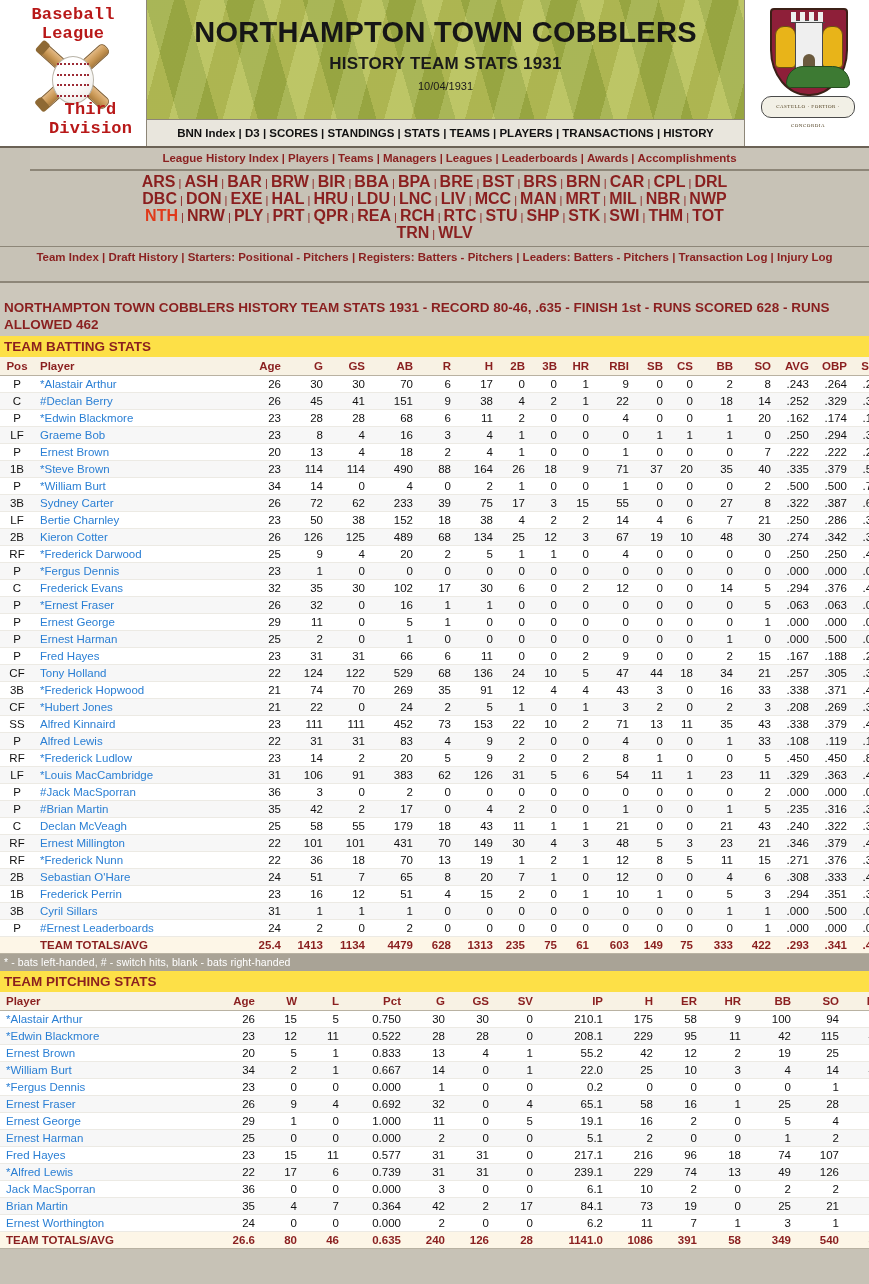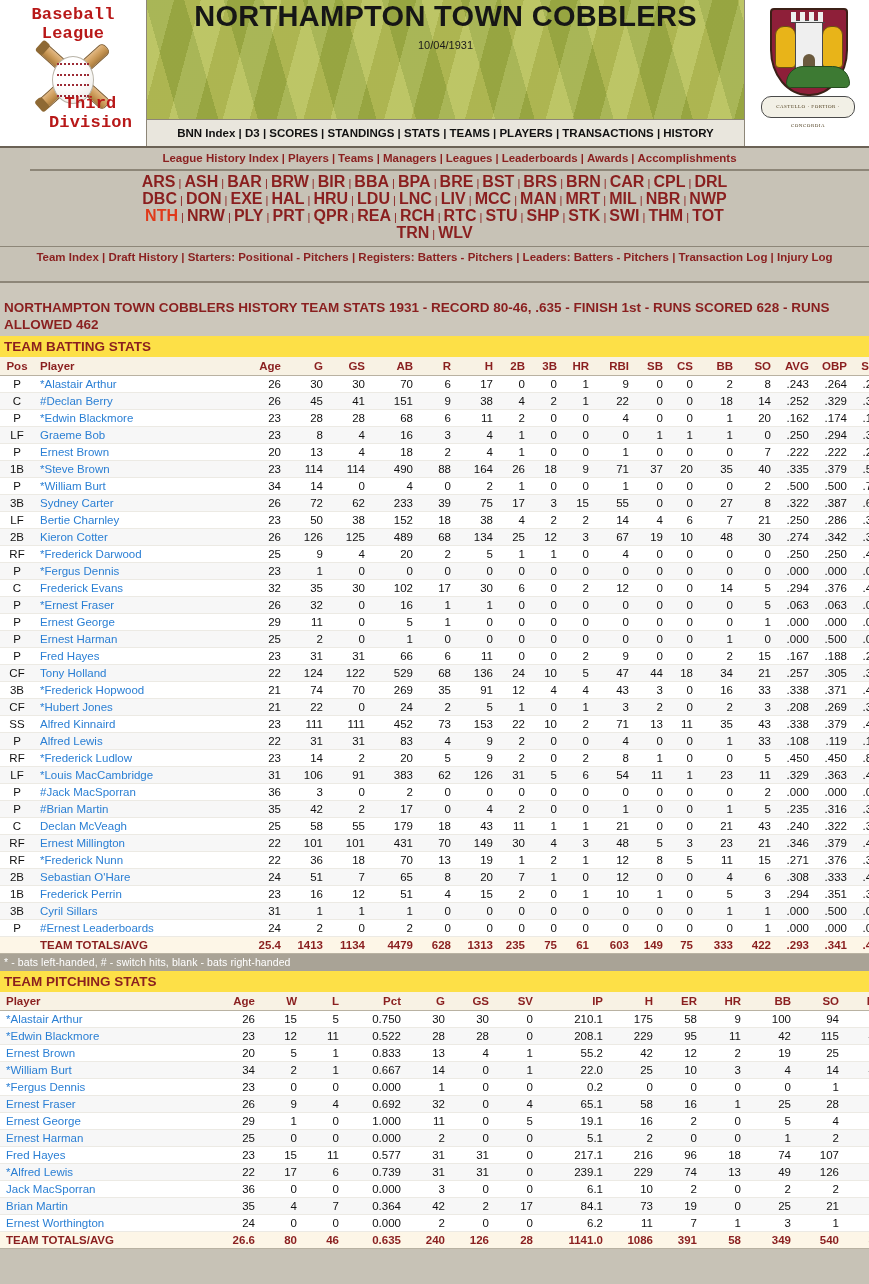--- a/index.html
+++ b/index.html
@@ -30,21 +30,21 @@
   }
   .logo-left .lg-top,.logo-left .lg-bot{
     position:absolute;left:0;right:0;text-align:center;
     font-family:Liberation Mono, monospace;
     font-weight:bold;
     color:#b81818;
     font-size:17px;
     letter-spacing:.2px;
   }
   .logo-left .lg-top{top:5px;}
-  .logo-left .lg-bot{bottom:14px;padding-left:35px;}
+  .logo-left .lg-bot{bottom:8px;padding-left:35px;}
   .bats{position:absolute;top:28px;left:0;right:0;height:92px;}
   .bat{
     position:absolute;width:86px;height:11px;border-radius:5px;
     background:linear-gradient(180deg,#e3b882 0%,#c99856 55%,#a87a3d 100%);
     border:1px solid #7d5a2c;
     top:42px;left:30px;
   }
   .bat.b1{transform:rotate(-42deg);}
   .bat.b2{transform:rotate(42deg);}
   .bat .knob{position:absolute;left:-4px;top:-2px;width:9px;height:14px;border-radius:3px;background:#8e6934;}
@@ -64,21 +64,21 @@
     flex:1 1 auto;position:relative;
     background:
       repeating-linear-gradient(74deg,#b6bf55 0 38px,#9fae44 38px 76px),
       #a8b64c;
     overflow:hidden;
   }
   .banner-mid .stripes{
     position:absolute;inset:0;
     background:repeating-linear-gradient(105deg,rgba(255,255,255,.10) 0 26px,rgba(0,0,0,.05) 26px 52px);
   }
-  .titles{position:relative;text-align:center;}
+  .titles{position:relative;text-align:center;padding-top:16px;}
   .team-title{
     font-size:29px;font-weight:bold;color:#161616;letter-spacing:.3px;
     font-family:"Liberation Sans", sans-serif;
   }
   .team-sub{font-size:17px;font-weight:bold;color:#1a1a1a;margin-top:5px;letter-spacing:.2px;}
   .team-date{font-size:11px;color:#1a1a1a;margin-top:6px;}
   .topnav{
     position:absolute;left:0;right:0;bottom:0;height:26px;line-height:26px;
     background:#e9e6dd;color:#111;text-align:center;
     font-size:11.5px;font-weight:bold;border-top:1px solid #8d8678;
@@ -210,20 +210,21 @@
           </div>
         <div class="ball"></div>
       </div>
       <div class="lg-bot">Third Division</div>
     </div>
 
     <div class="banner-mid">
       <div class="stripes"></div>
       <div class="titles">
         <div class="team-title">NORTHAMPTON TOWN COBBLERS</div>
+        <div class="team-sub">HISTORY TEAM STATS 1931</div>
         <div class="team-date">10/04/1931</div>
       </div>
       <div class="topnav" id="topnav"><a href="#">BNN Index</a><span class="sep"> | </span><a href="#">D3</a><span class="sep"> | </span><a href="#">SCORES</a><span class="sep"> | </span><a href="#">STANDINGS</a><span class="sep"> | </span><a href="#">STATS</a><span class="sep"> | </span><a href="#">TEAMS</a><span class="sep"> | </span><a href="#">PLAYERS</a><span class="sep"> | </span><a href="#">TRANSACTIONS</a><span class="sep"> | </span><a href="#">HISTORY</a></div>
     </div>
 
     <div class="logo-right">
       <div class="crest">
         <div class="shield">
           <div class="lion l"></div>
           <div class="lion r"></div>

